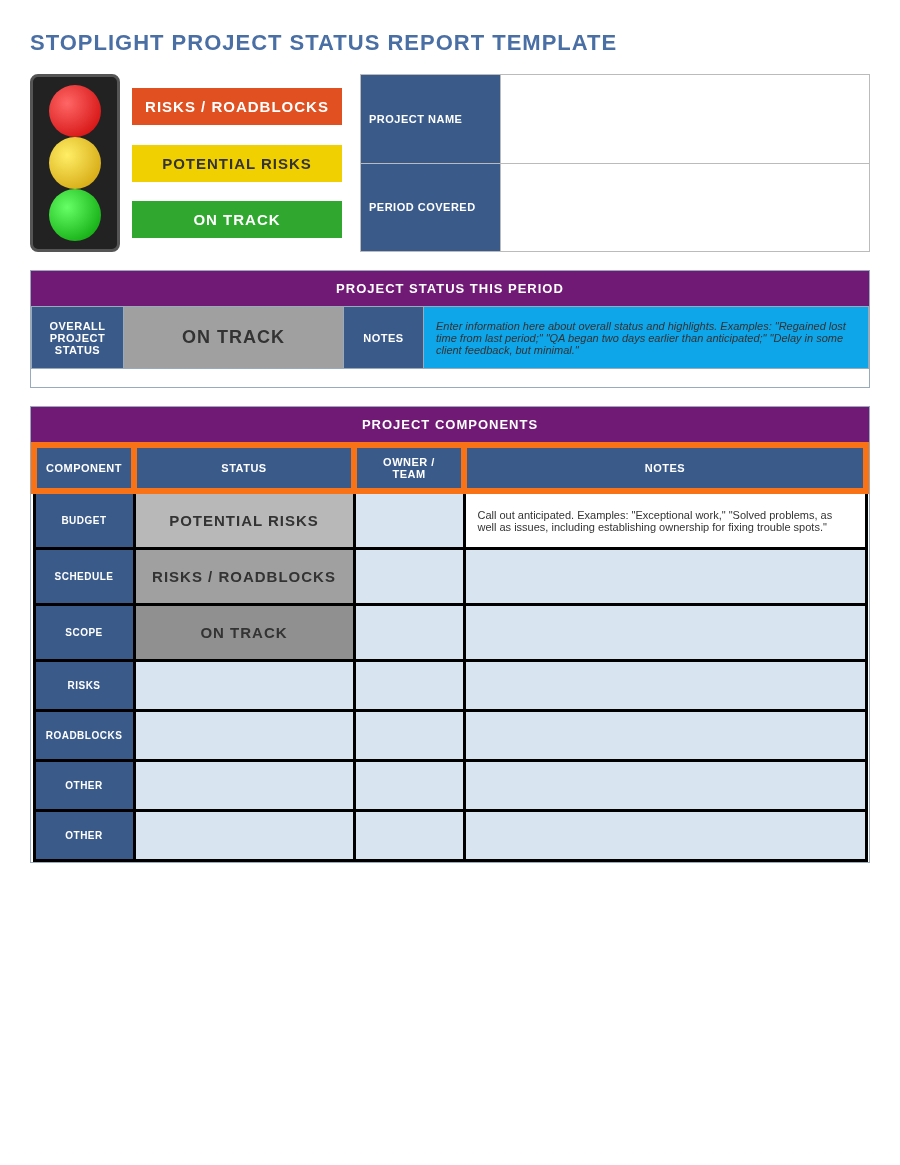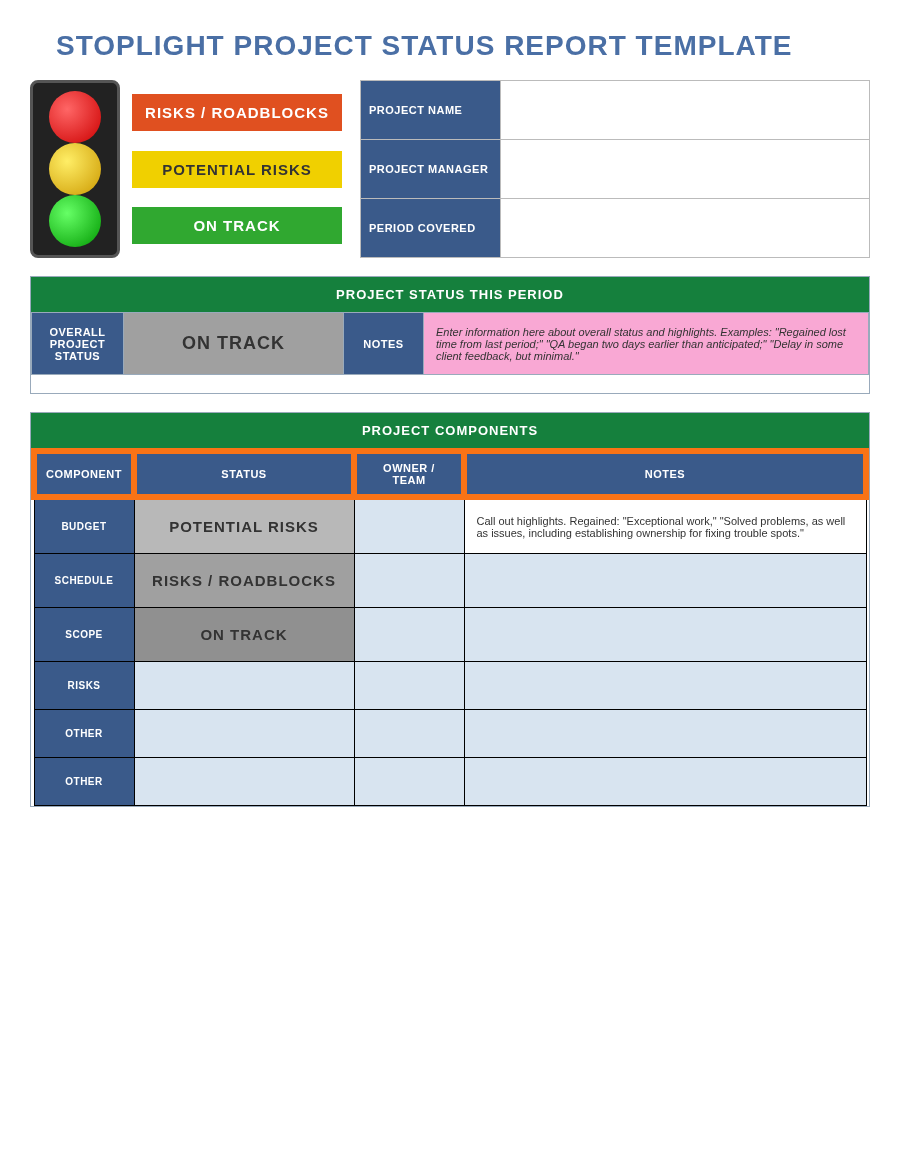--- a/index.html
+++ b/index.html
@@ -5,27 +5,26 @@
     * { box-sizing: border-box; margin: 0; padding: 0; }
     body {
       background: #fff;
       font-family: Arial, sans-serif;
       width: 900px;
       min-height: 1165px;
       padding: 30px 30px;
     }
 
     .page-title {
-      font-size: 28px;
+      font-size: 22px;
       font-weight: bold;
       color: #4a6fa5;
       text-transform: uppercase;
       margin-bottom: 18px;
       letter-spacing: 1px;
-      margin-left: 26px;
     }
 
     
     .top-section {
       display: flex;
       gap: 0;
       margin-bottom: 18px;
     }
 
     
@@ -104,21 +103,21 @@
       width: 140px;
       letter-spacing: 0.5px;
     }
     .project-info-table tr td:last-child {
       background: white;
       min-width: 200px;
     }
 
     
     .section-header {
-      background: #15803d;
+      background: #701a75;
       color: white;
       text-align: center;
       font-weight: bold;
       font-size: 13px;
       text-transform: uppercase;
       padding: 10px;
       letter-spacing: 1px;
     }
 
     
@@ -162,41 +161,41 @@
       text-transform: uppercase;
       padding: 10px 8px;
       width: 80px;
       letter-spacing: 0.5px;
     }
     .notes-content {
       padding: 10px 12px;
       font-size: 11px;
       color: #333;
       font-style: italic;
-      background: #f9a8d4;
+      background: #0ea5e9;
     }
 
     
     .components-table {
       width: 100%;
       border-collapse: collapse;
     }
     .comp-header-row td {
       background: #3a5a8a;
       color: white;
       font-weight: bold;
       font-size: 11px;
       text-align: center;
       text-transform: uppercase;
       padding: 8px;
       border: 6px solid #f97316;
       letter-spacing: 0.5px;
     }
     .comp-row td {
-      border: 1px solid #000000;
+      border: 3px solid #000000;
       vertical-align: middle;
     }
     .comp-label {
       background: #3a5a8a;
       color: white;
       font-weight: bold;
       font-size: 10px;
       text-align: center;
       text-transform: uppercase;
       padding: 18px 8px;
@@ -262,24 +261,20 @@
   <div class="status-buttons">
     <button class="status-btn btn-red">RISKS / ROADBLOCKS</button>
     <button class="status-btn btn-yellow">POTENTIAL RISKS</button>
     <button class="status-btn btn-green">ON TRACK</button>
   </div>
 
   <table class="project-info-table">
     <tbody>
         <tr>
       <td>PROJECT NAME</td>
-      <td></td>
-    </tr>
-    <tr>
-      <td>PROJECT MANAGER</td>
       <td></td>
     </tr>
     <tr>
       <td>PERIOD COVERED</td>
       <td></td>
     </tr>
   </tbody>
     </table>
 </div>
 
@@ -305,21 +300,21 @@
       <td>COMPONENT</td>
       <td>STATUS</td>
       <td>OWNER / TEAM</td>
       <td>NOTES</td>
     </tr>
 
     <tr class="comp-row">
       <td class="comp-label">BUDGET</td>
       <td class="comp-status-cell status-potential">POTENTIAL RISKS</td>
       <td class="comp-owner"></td>
-      <td class="comp-notes-white">Call out highlights. Regained: "Exceptional work," "Solved problems, as well as issues, including establishing ownership for fixing trouble spots."</td>
+      <td class="comp-notes-white">Call out anticipated. Examples: "Exceptional work," "Solved problems, as well as issues, including establishing ownership for fixing trouble spots."</td>
     </tr>
 
     <tr class="comp-row">
       <td class="comp-label">SCHEDULE</td>
       <td class="comp-status-cell status-risks">RISKS / ROADBLOCKS</td>
       <td class="comp-owner"></td>
       <td class="comp-notes"></td>
     </tr>
 
 
@@ -330,20 +325,26 @@
       <td class="comp-notes"></td>
     </tr>
 
     <tr class="comp-row">
       <td class="comp-label">RISKS</td>
       <td class="comp-empty-status"></td>
       <td class="comp-owner"></td>
       <td class="comp-notes"></td>
     </tr>
 
+    <tr class="comp-row">
+      <td class="comp-label">ROADBLOCKS</td>
+      <td class="comp-empty-status"></td>
+      <td class="comp-owner"></td>
+      <td class="comp-notes"></td>
+    </tr>
 
     <tr class="comp-row">
       <td class="comp-label">OTHER</td>
       <td class="comp-empty-status"></td>
       <td class="comp-owner"></td>
       <td class="comp-notes"></td>
     </tr>
 
     <tr class="comp-row">
       <td class="comp-label">OTHER</td>

